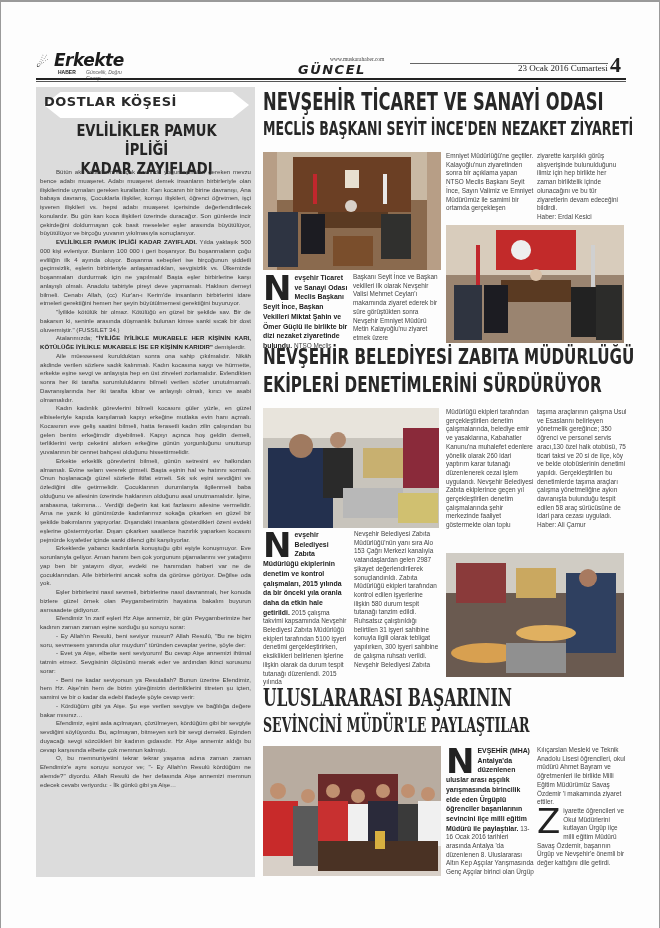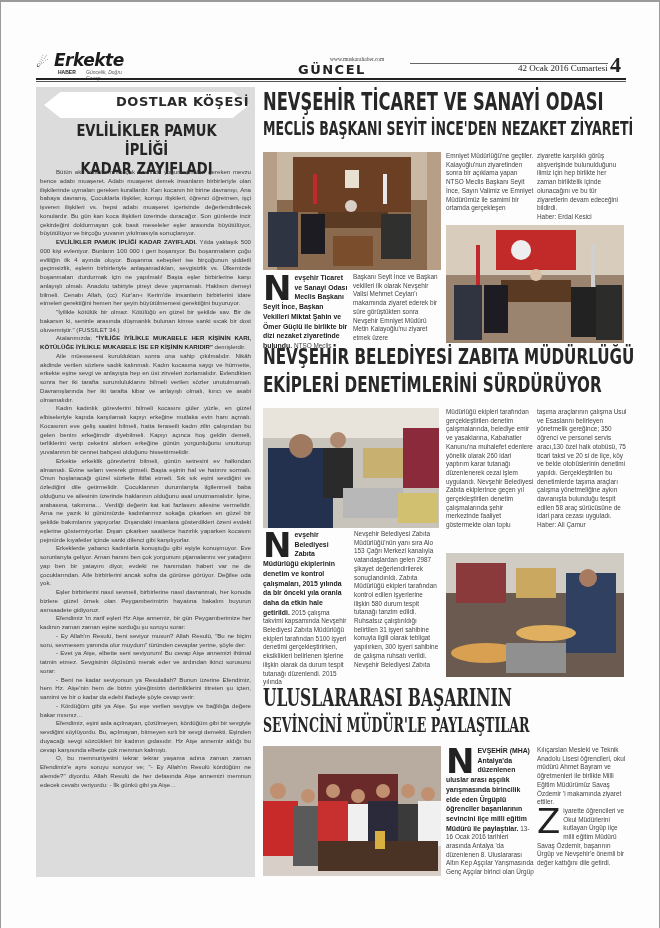--- a/index.html
+++ b/index.html
@@ -9,32 +9,32 @@
   }
   .frame { position: absolute; left: 0; top: 0; width: 658px; height: 926px; border: 1px solid #9a9a9a; border-top-width: 2px; }
   .abs { position: absolute; }
 
   
   .logo { left: 36px; top: 52px; width: 100px; height: 26px; }
   .logo-icon { position: absolute; left: 0; top: 2px; font-size: 14px; color: #333; }
   .logo-name { position: absolute; left: 18px; top: -2px; font-family: "DejaVu Sans", sans-serif; font-weight: bold; font-size: 17px; letter-spacing: -0.5px; color: #1c1c1c; font-style: italic; }
   .logo-sub { position: absolute; left: 22px; top: 17px; font-size: 5px; font-weight: bold; color: #222; }
   .logo-tag { position: absolute; left: 50px; top: 17px; font-size: 5px; font-style: italic; color: #555; }
-  .section-name { left: 298px; top: 62px; font-family: "DejaVu Sans", sans-serif; font-size: 13px; font-weight: bold; letter-spacing: 1.5px; color: #222; }
+  .section-name { left: 298px; top: 62px; font-family: "DejaVu Sans", sans-serif; font-size: 13px; font-weight: bold; letter-spacing: 1.5px; color: #222; font-style: italic; }
   .site-url { left: 330px; top: 56px; font-family: "Liberation Serif", serif; font-size: 5.5px; color: #444; }
   .date-text { left: 518px; top: 63px; font-family: "Liberation Serif", serif; font-size: 9px; color: #222; }
   .page-num { left: 610px; top: 52px; font-family: "Liberation Serif", serif; font-size: 22px; font-weight: bold; color: #222; }
   .thin-rule { left: 410px; top: 63px; width: 198px; height: 1px; background: #666; }
   .rule-top { left: 36px; top: 78px; width: 590px; height: 2px; background: #222; }
   .rule-bot { left: 36px; top: 81px; width: 590px; height: 1px; background: #555; }
 
   
   .left-col { left: 36px; top: 87px; width: 219px; height: 790px; background: #dcdcdc; }
   .banner { left: 44px; top: 92px; width: 205px; height: 26px; background: #fff; clip-path: polygon(8% 0, 92% 0, 100% 50%, 92% 100%, 8% 100%, 0 50%); }
-  .banner-text { left: 44px; top: 94px; width: 205px; text-align: right; font-family: "DejaVu Sans", sans-serif; font-weight: bold; font-size: 13px; letter-spacing: 0.5px; color: #2a2a2a; }
+  .banner-text { left: 44px; top: 94px; width: 205px; text-align: left; font-family: "DejaVu Sans", sans-serif; font-weight: bold; font-size: 13px; letter-spacing: 0.5px; color: #2a2a2a; }
   .col-title { left: 40px; top: 121px; width: 213px; text-align: center; font-family: "DejaVu Sans", sans-serif; font-weight: bold; font-size: 16px; line-height: 19px; color: #252525; transform: scaleX(0.82); transform-origin: center; }
   .col-body { left: 40px; top: 168px; width: 211px; font-size: 6.1px; line-height: 8.75px; color: #3a3a3a; text-align: justify; }
   .col-body p { margin: 0; text-indent: 16px; }
   .col-body b { color: #222; }
 
   
   .headline { font-family: "DejaVu Sans", sans-serif; font-weight: bold; color: #272727; white-space: nowrap; transform-origin: left top; }
   .h1a { left: 263px; top: 88px; font-size: 24px; transform: scaleX(0.68); }
   .h1b { left: 263px; top: 117px; font-size: 19px; transform: scaleX(0.66); }
   .h2a { left: 263px; top: 344px; font-size: 22px; transform: scaleX(0.69); }
@@ -57,21 +57,21 @@
 
 <div class="abs logo">
   <span class="logo-icon">☄</span>
   <span class="logo-name">Erkekte</span>
   <span class="logo-sub">HABER</span>
   <span class="logo-tag">Güncelik, Doğru Cevap</span>
 </div>
 <div class="abs site-url">www.muskarahaber.com</div>
 <div class="abs section-name">GÜNCEL</div>
 <div class="abs thin-rule"></div>
-<div class="abs date-text">42 Ocak 2016 Cumartesi</div>
+<div class="abs date-text">23 Ocak 2016 Cumartesi</div>
 <div class="abs page-num">4</div>
 <div class="abs rule-top"></div>
 <div class="abs rule-bot"></div>
 
 <div class="abs left-col"></div>
 <div class="abs banner"></div>
 <div class="abs banner-text">DOSTLAR KÖŞESİ</div>
 <div class="abs col-title">
   <div>EVLİLİKLER PAMUK İPLİĞİ</div>
   <div>KADAR ZAYIFLADI</div>

